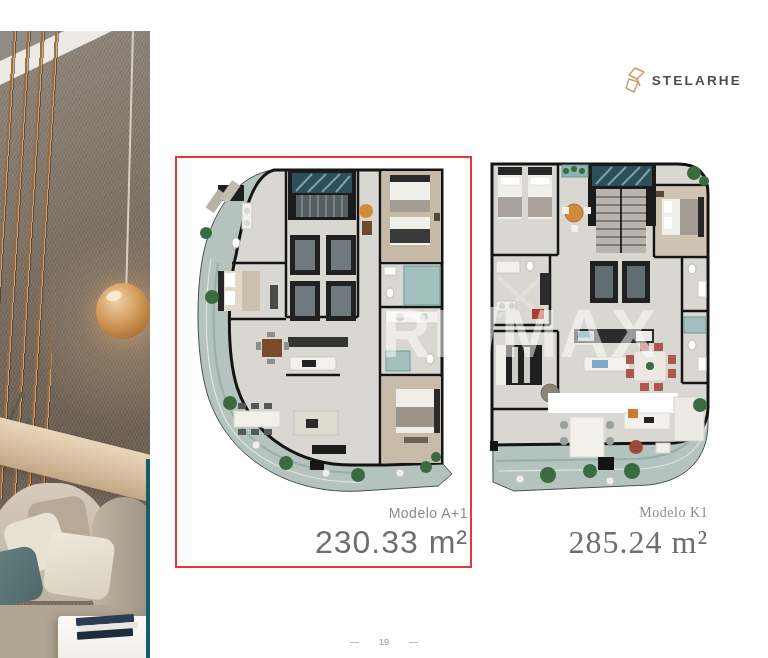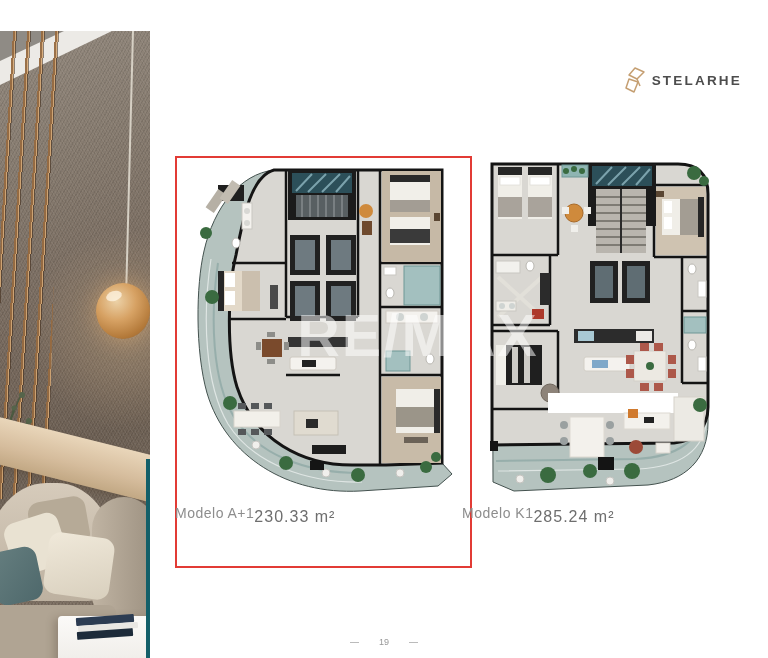--- a/index.html
+++ b/index.html
@@ -49,28 +49,28 @@
   
   .logo{position:absolute;top:36px;right:26px;display:flex;align-items:center;gap:6px;}
   .logo .mark{width:22px;height:27px;}
   .logo .word{font-size:13.5px;letter-spacing:2.2px;font-weight:600;color:#4d4d4d;}
 
   
   .red-frame{position:absolute;left:175px;top:125px;width:293px;height:408px;border:2.5px solid #e23b35;z-index:6;}
   .planA{position:absolute;left:190px;top:136px;width:270px;height:335px;z-index:2;}
   .planK{position:absolute;left:486px;top:130px;width:228px;height:338px;z-index:2;}
 
-  .caption{position:absolute;display:flex;flex-direction:row;align-items:flex-start;z-index:7;}
+  .caption{position:absolute;display:flex;flex-direction:column;align-items:flex-end;z-index:7;}
   .capA{left:175px;top:474px;width:293px;}
-  .capK{left:462px;top:474px;width:222px;}
+  .capK{left:486px;top:474px;width:222px;font-family:Liberation Serif, serif;}
   .caption .model{font-size:14px;color:#8d8d8d;letter-spacing:.5px;}
-  .caption .area{font-size:16px;color:#6e6e6e;margin-top:3px;letter-spacing:1px;}
-
-  .watermark{position:absolute;left:178px;top:276px;width:480px;text-align:center;z-index:5;pointer-events:none;
-    font-size:59px;font-weight:800;color:rgba(255,255,255,.52);letter-spacing:2px;line-height:1;}
+  .caption .area{font-size:32px;color:#6e6e6e;margin-top:3px;letter-spacing:1px;}
+
+  .watermark{position:absolute;left:178px;top:268px;width:480px;text-align:right;z-index:5;pointer-events:none;
+    font-size:68px;font-weight:800;color:rgba(255,255,255,.52);letter-spacing:2px;line-height:1;}
 
   
   .footer{position:absolute;left:0;top:606px;width:768px;display:flex;justify-content:center;align-items:center;gap:20px;
     font-size:9px;color:#979797;}
 </style>
 </head>
 <body>
 
 <div class="stage">
 

